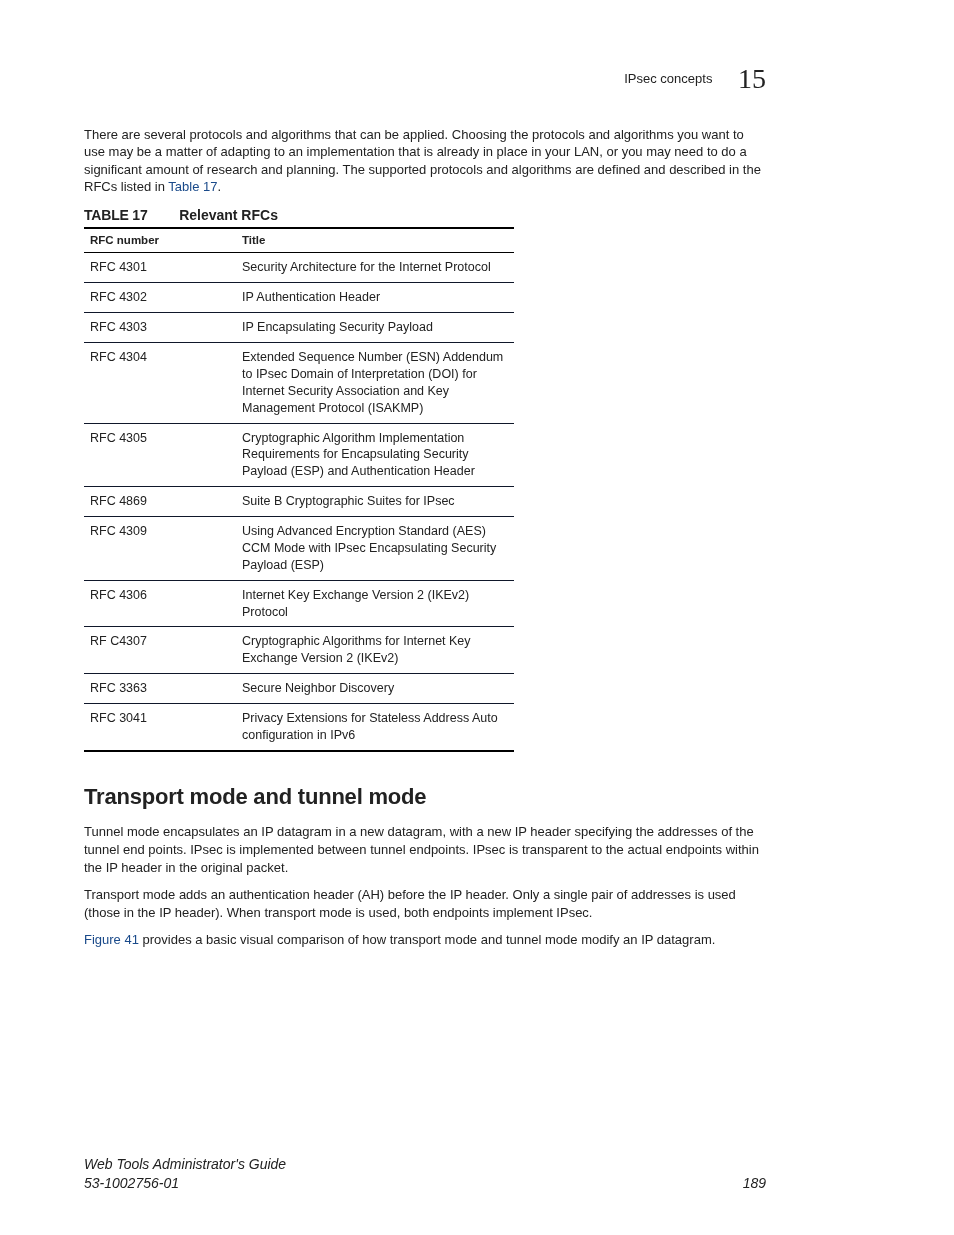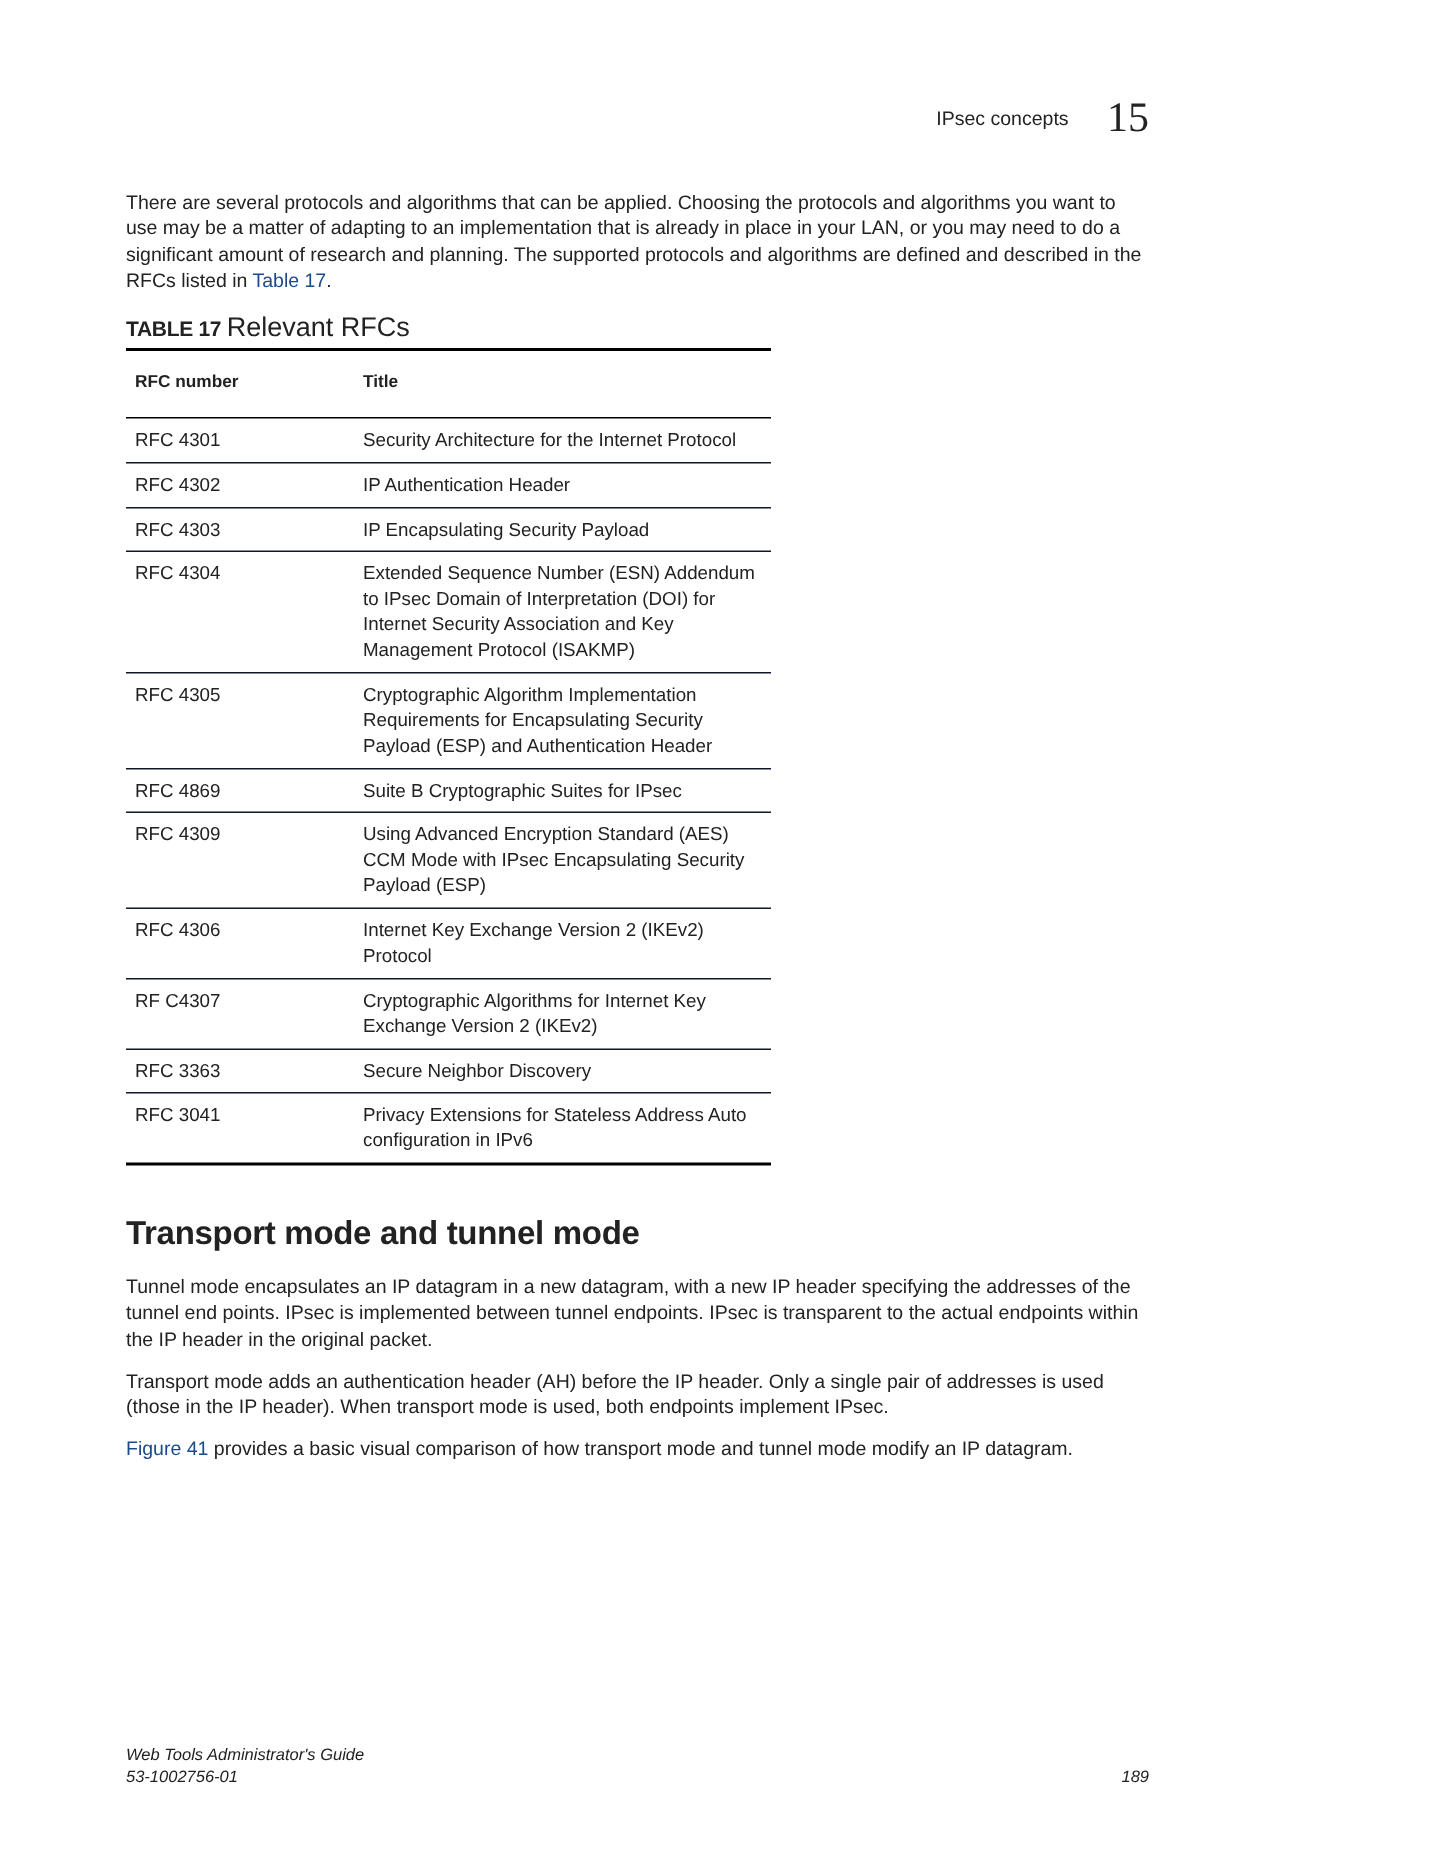--- a/index.html
+++ b/index.html
@@ -42,33 +42,33 @@
   .body-para {
     margin-top: 24px;
   }
   a.xref { color: #1a4a8a; text-decoration: none; }
   .table-caption {
     font-family: Arial, Helvetica, sans-serif;
     margin-top: 10px;
     font-size: 13px;
   }
   .table-caption .tlabel { font-weight: bold; letter-spacing: -0.2px; font-family: 'Arial Narrow', Arial, sans-serif; font-stretch: condensed; font-size:14px;}
-  .table-caption .ttitle { font-weight: normal; font-family: 'Arial Narrow', Arial, sans-serif; font-stretch: condensed; font-size:18px;}
+  .table-caption .ttitle { font-weight: bold; font-family: 'Arial Narrow', Arial, sans-serif; font-stretch: condensed; margin-left: 28px; font-size:14px;}
   table.rfc {
     border-collapse: collapse;
     width: 430px;
     margin-top: 2px;
     font-size: 12.5px;
   }
   table.rfc th {
     text-align: left;
     font-weight: bold;
     border-top: 2px solid #000;
     border-bottom: 1px solid #000;
-    padding: 14px 6px;
+    padding: 4px 6px;
     font-size: 11.5px;
   }
   table.rfc td {
     border-bottom: 1px solid #0f172a;
     padding: 6px 6px;
     vertical-align: top;
   }
   table.rfc tr:last-child td { border-bottom: 2px solid #000; }
   table.rfc td:first-child, table.rfc th:first-child { width: 140px; }
   h2.section {
@@ -77,21 +77,21 @@
     font-weight: bold;
     font-size: 22px;
     margin: 30px 0 12px 0;
     letter-spacing: -0.2px;
   }
   .footer {
     position: absolute;
     bottom: 42px;
     left: 84px;
     right: 84px;
-    font-size: 11px;
+    font-size: 14px;
     font-style: italic;
     display: flex;
     justify-content: space-between;
     align-items: flex-end;
   }
   .footer .right { font-style: italic; }
 </style>
 </head>
 <body>
 

